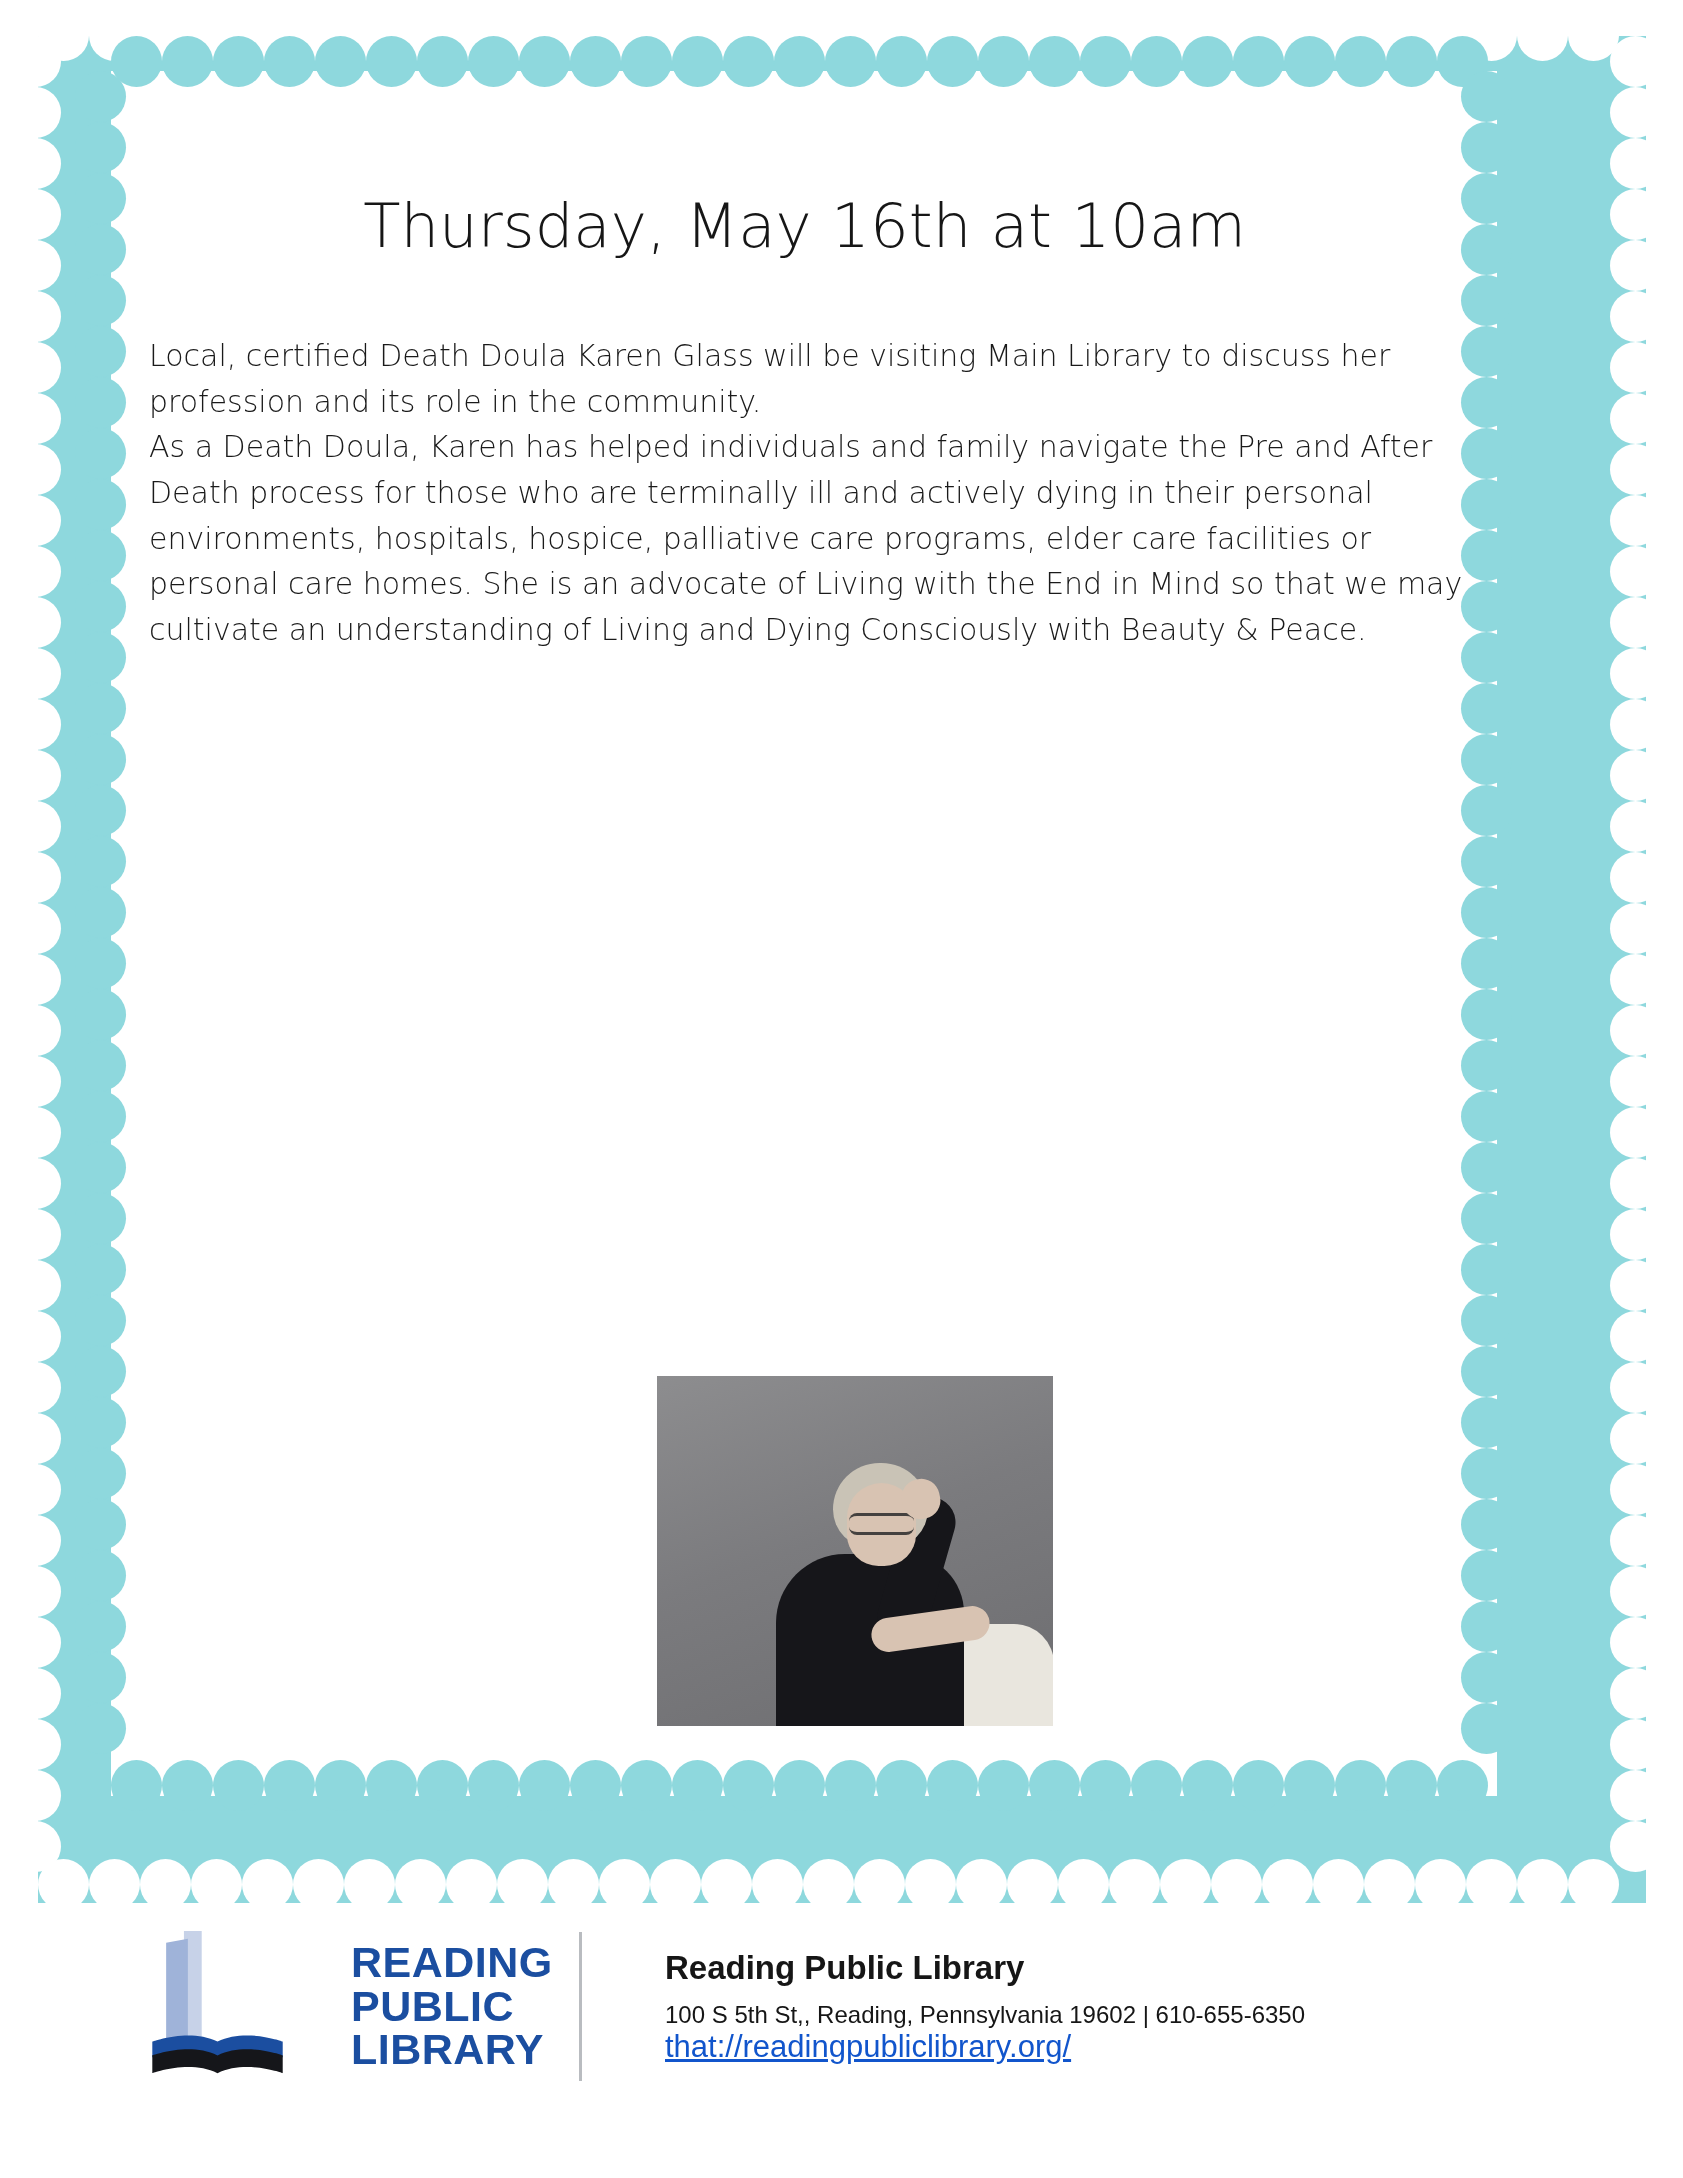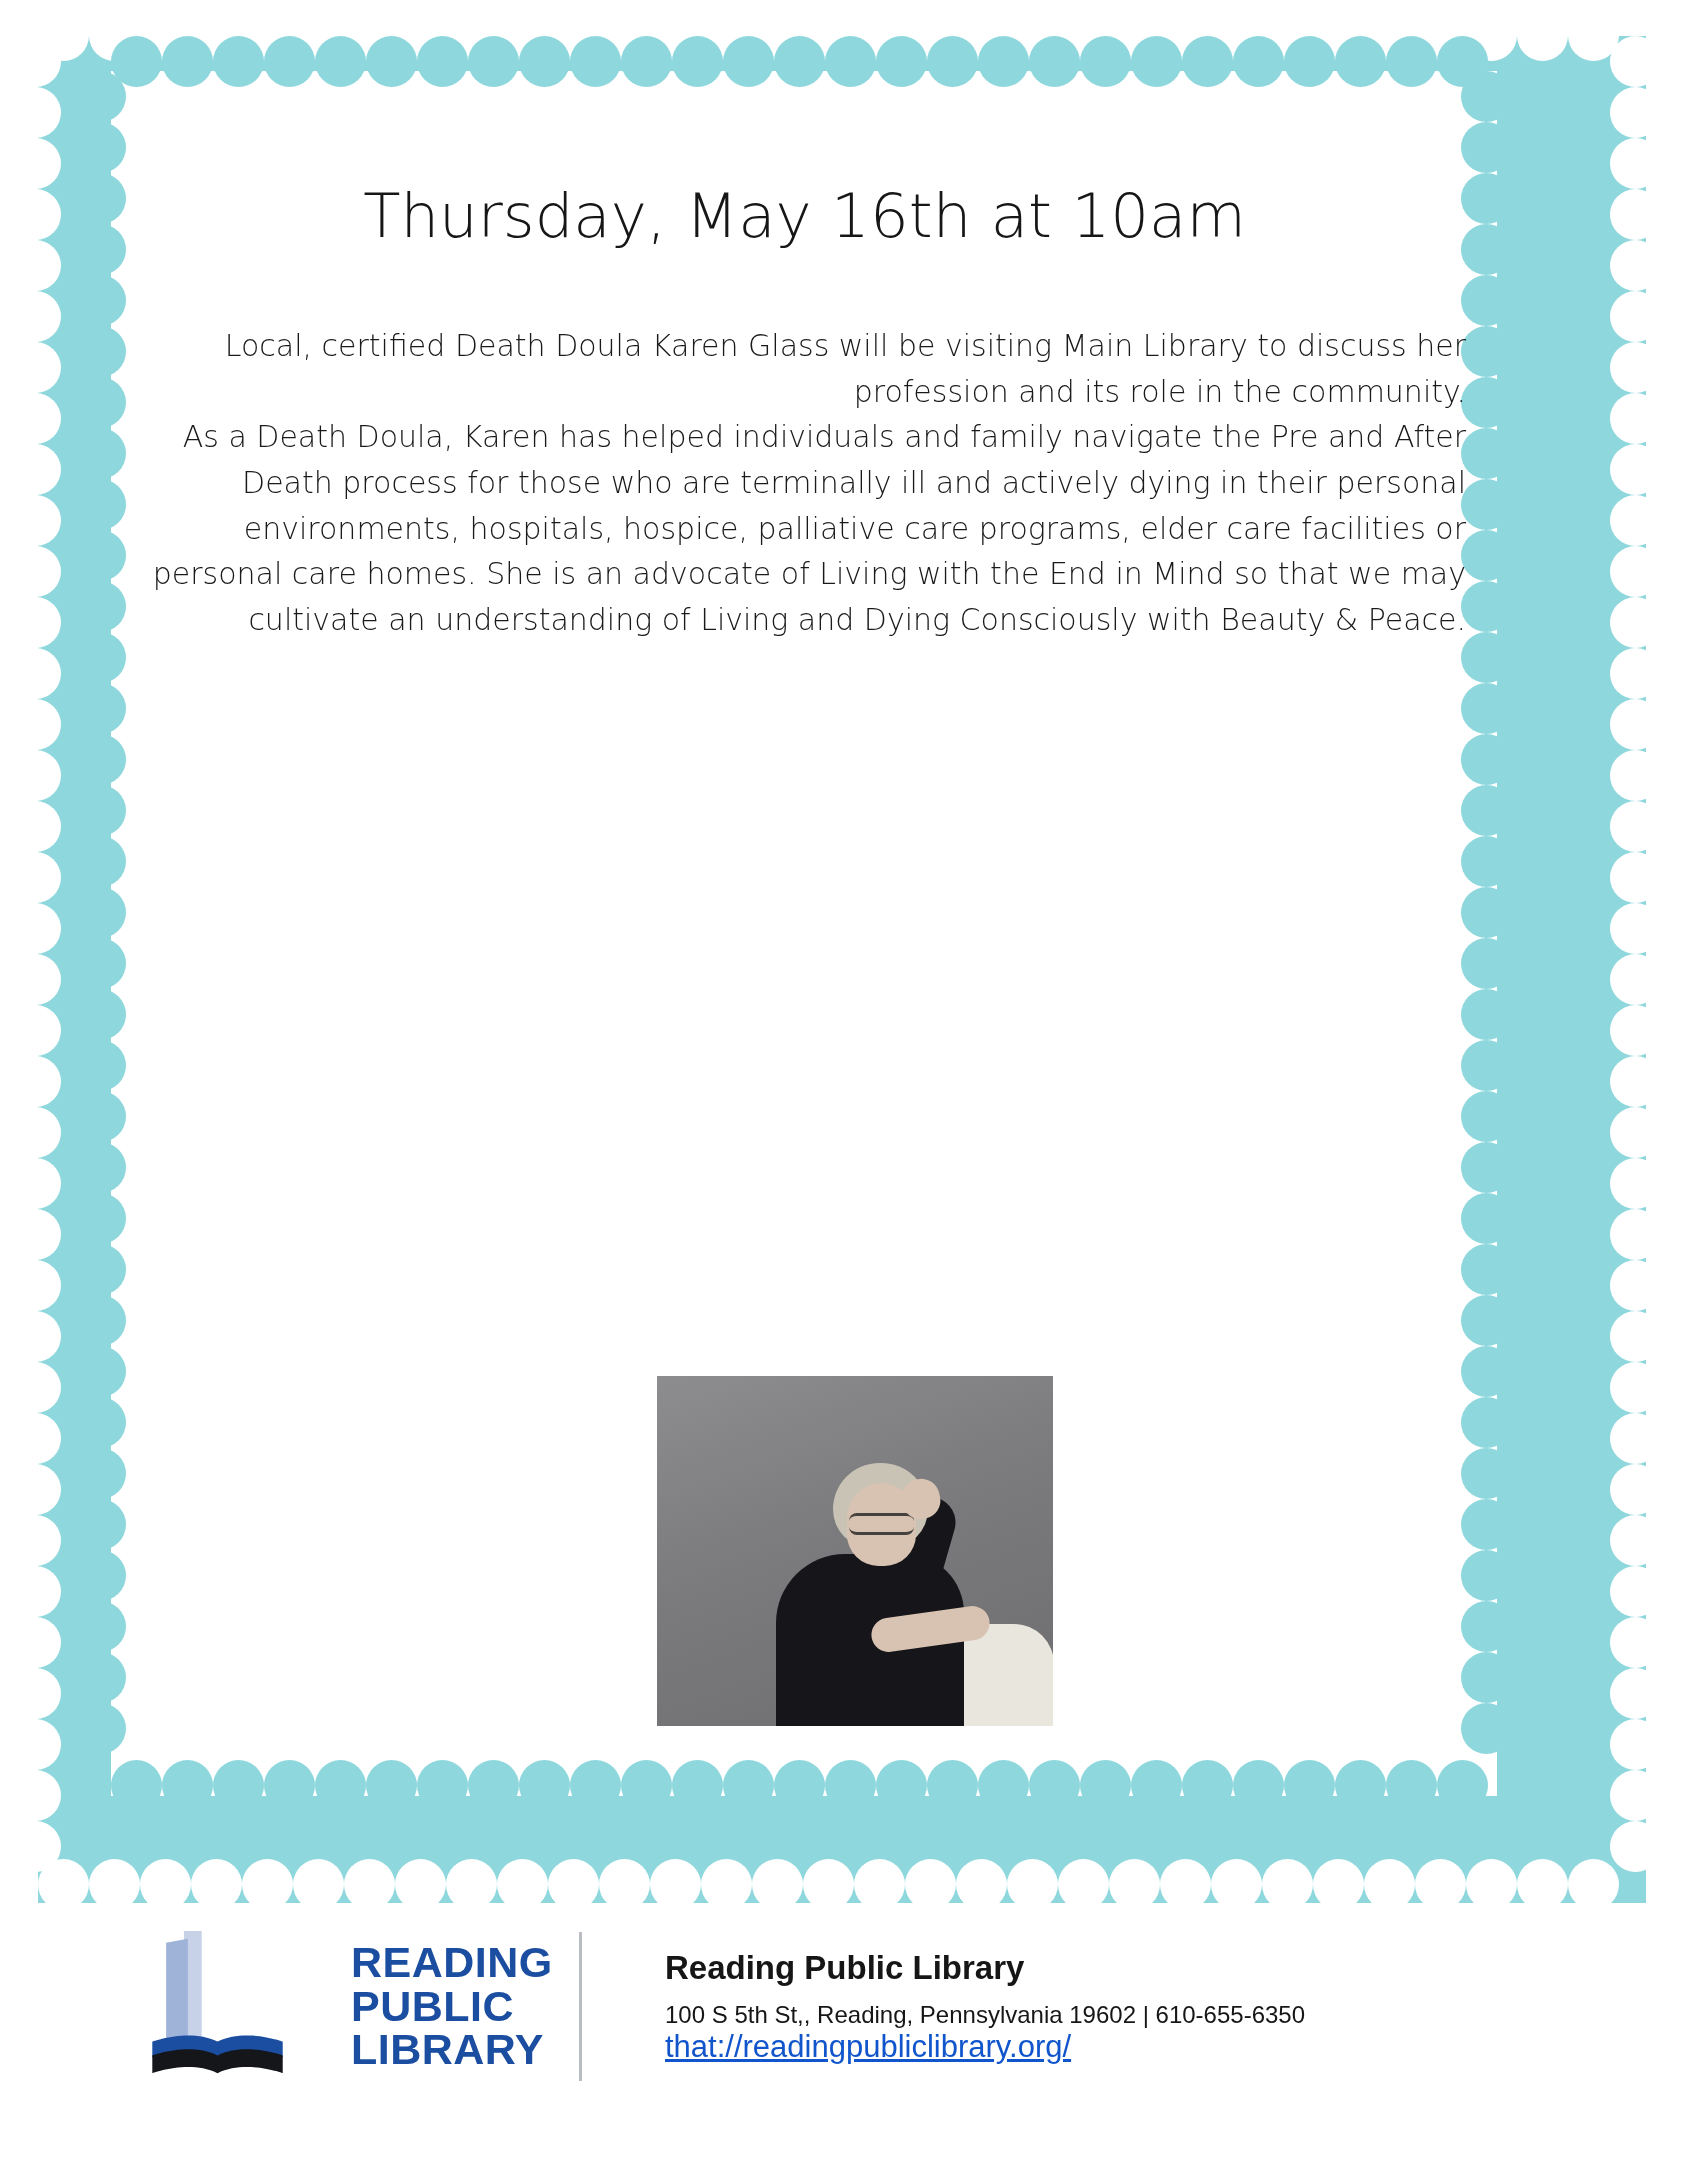--- a/index.html
+++ b/index.html
@@ -111,33 +111,33 @@
     margin: 0 0 0 0;
     padding: 0 40px;
   }
 
   .subtitle {
     font-family: "DejaVu Sans", sans-serif;
     font-weight: 300;
     font-size: 61px;
     line-height: 1.2;
     color: #161616;
-    margin: 30px 0 0 0;
+    margin: 40px 0 0 0;
     text-align: center;
   }
 
   .body-copy {
     font-family: "DejaVu Sans", sans-serif;
     font-weight: 300;
     font-size: 30px;
     line-height: 1.52;
     color: #1a1a1a;
     margin: 71px auto 0 auto;
     width: 1317px;
-    text-align: right;
+    text-align: left;
   }
   .body-copy p {
     margin: 0;
   }
 
   
   .photo-wrap {
     position: absolute;
     left: 657px;
     top: 1376px;

